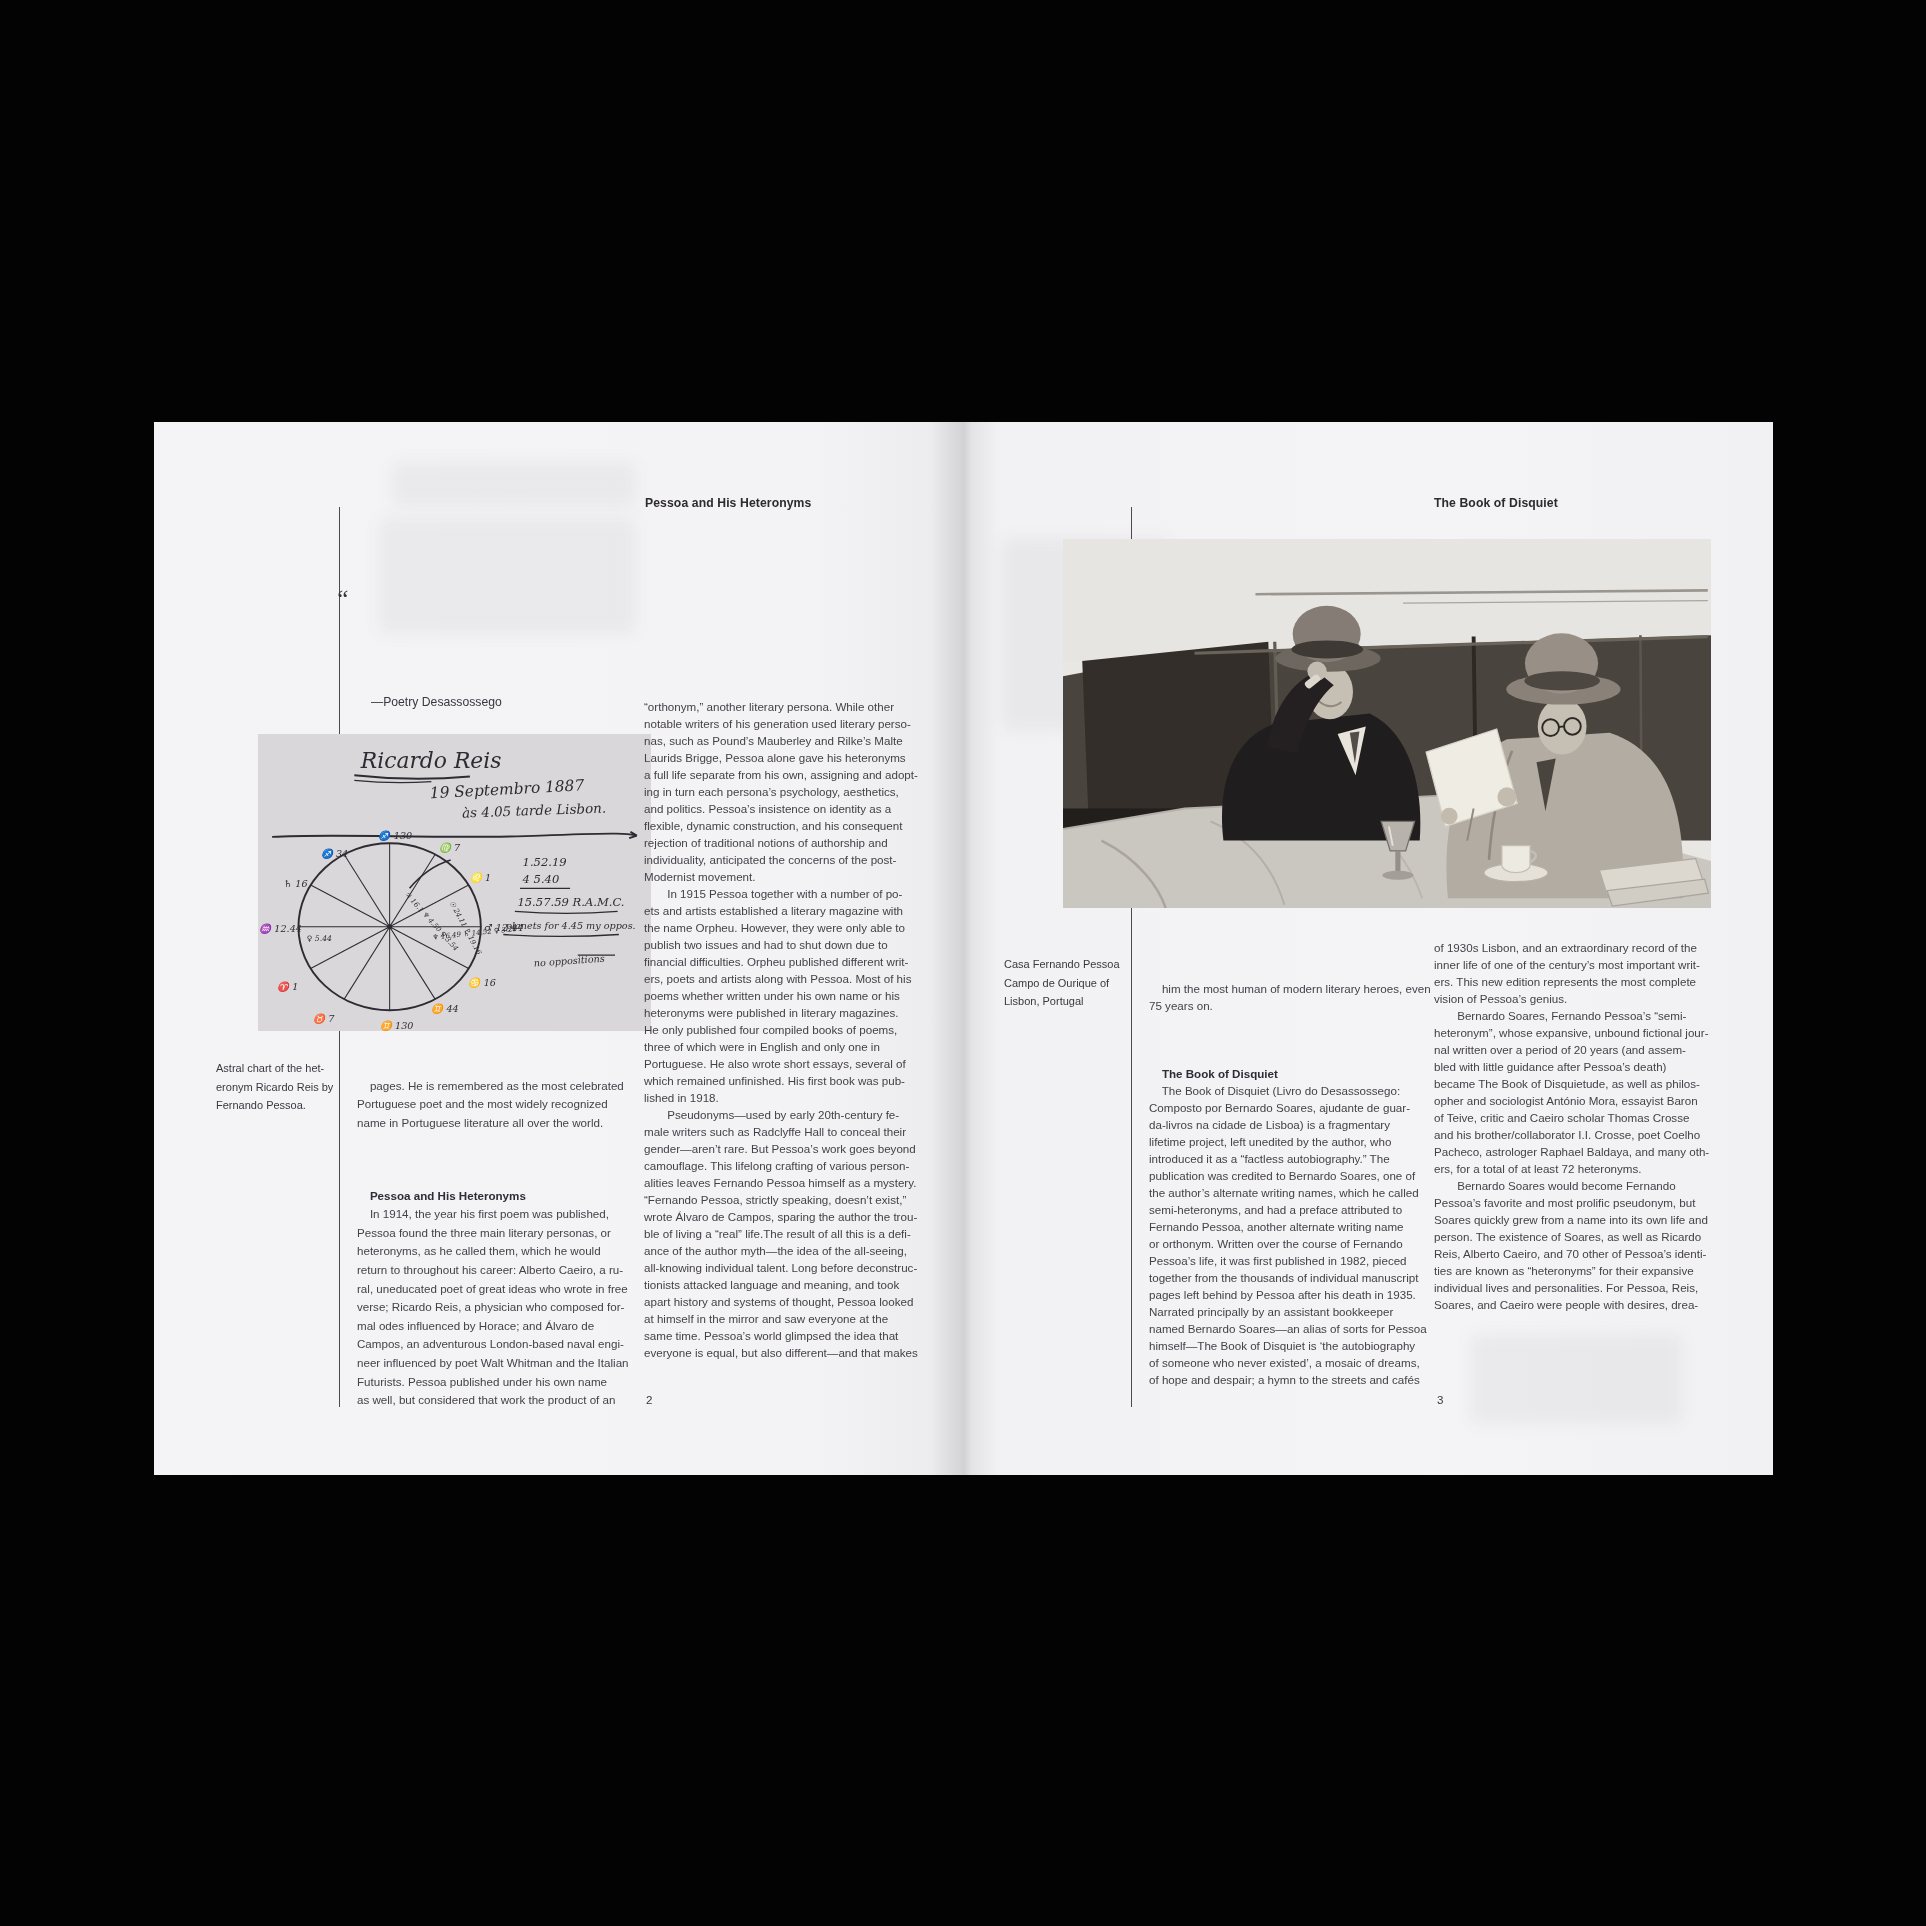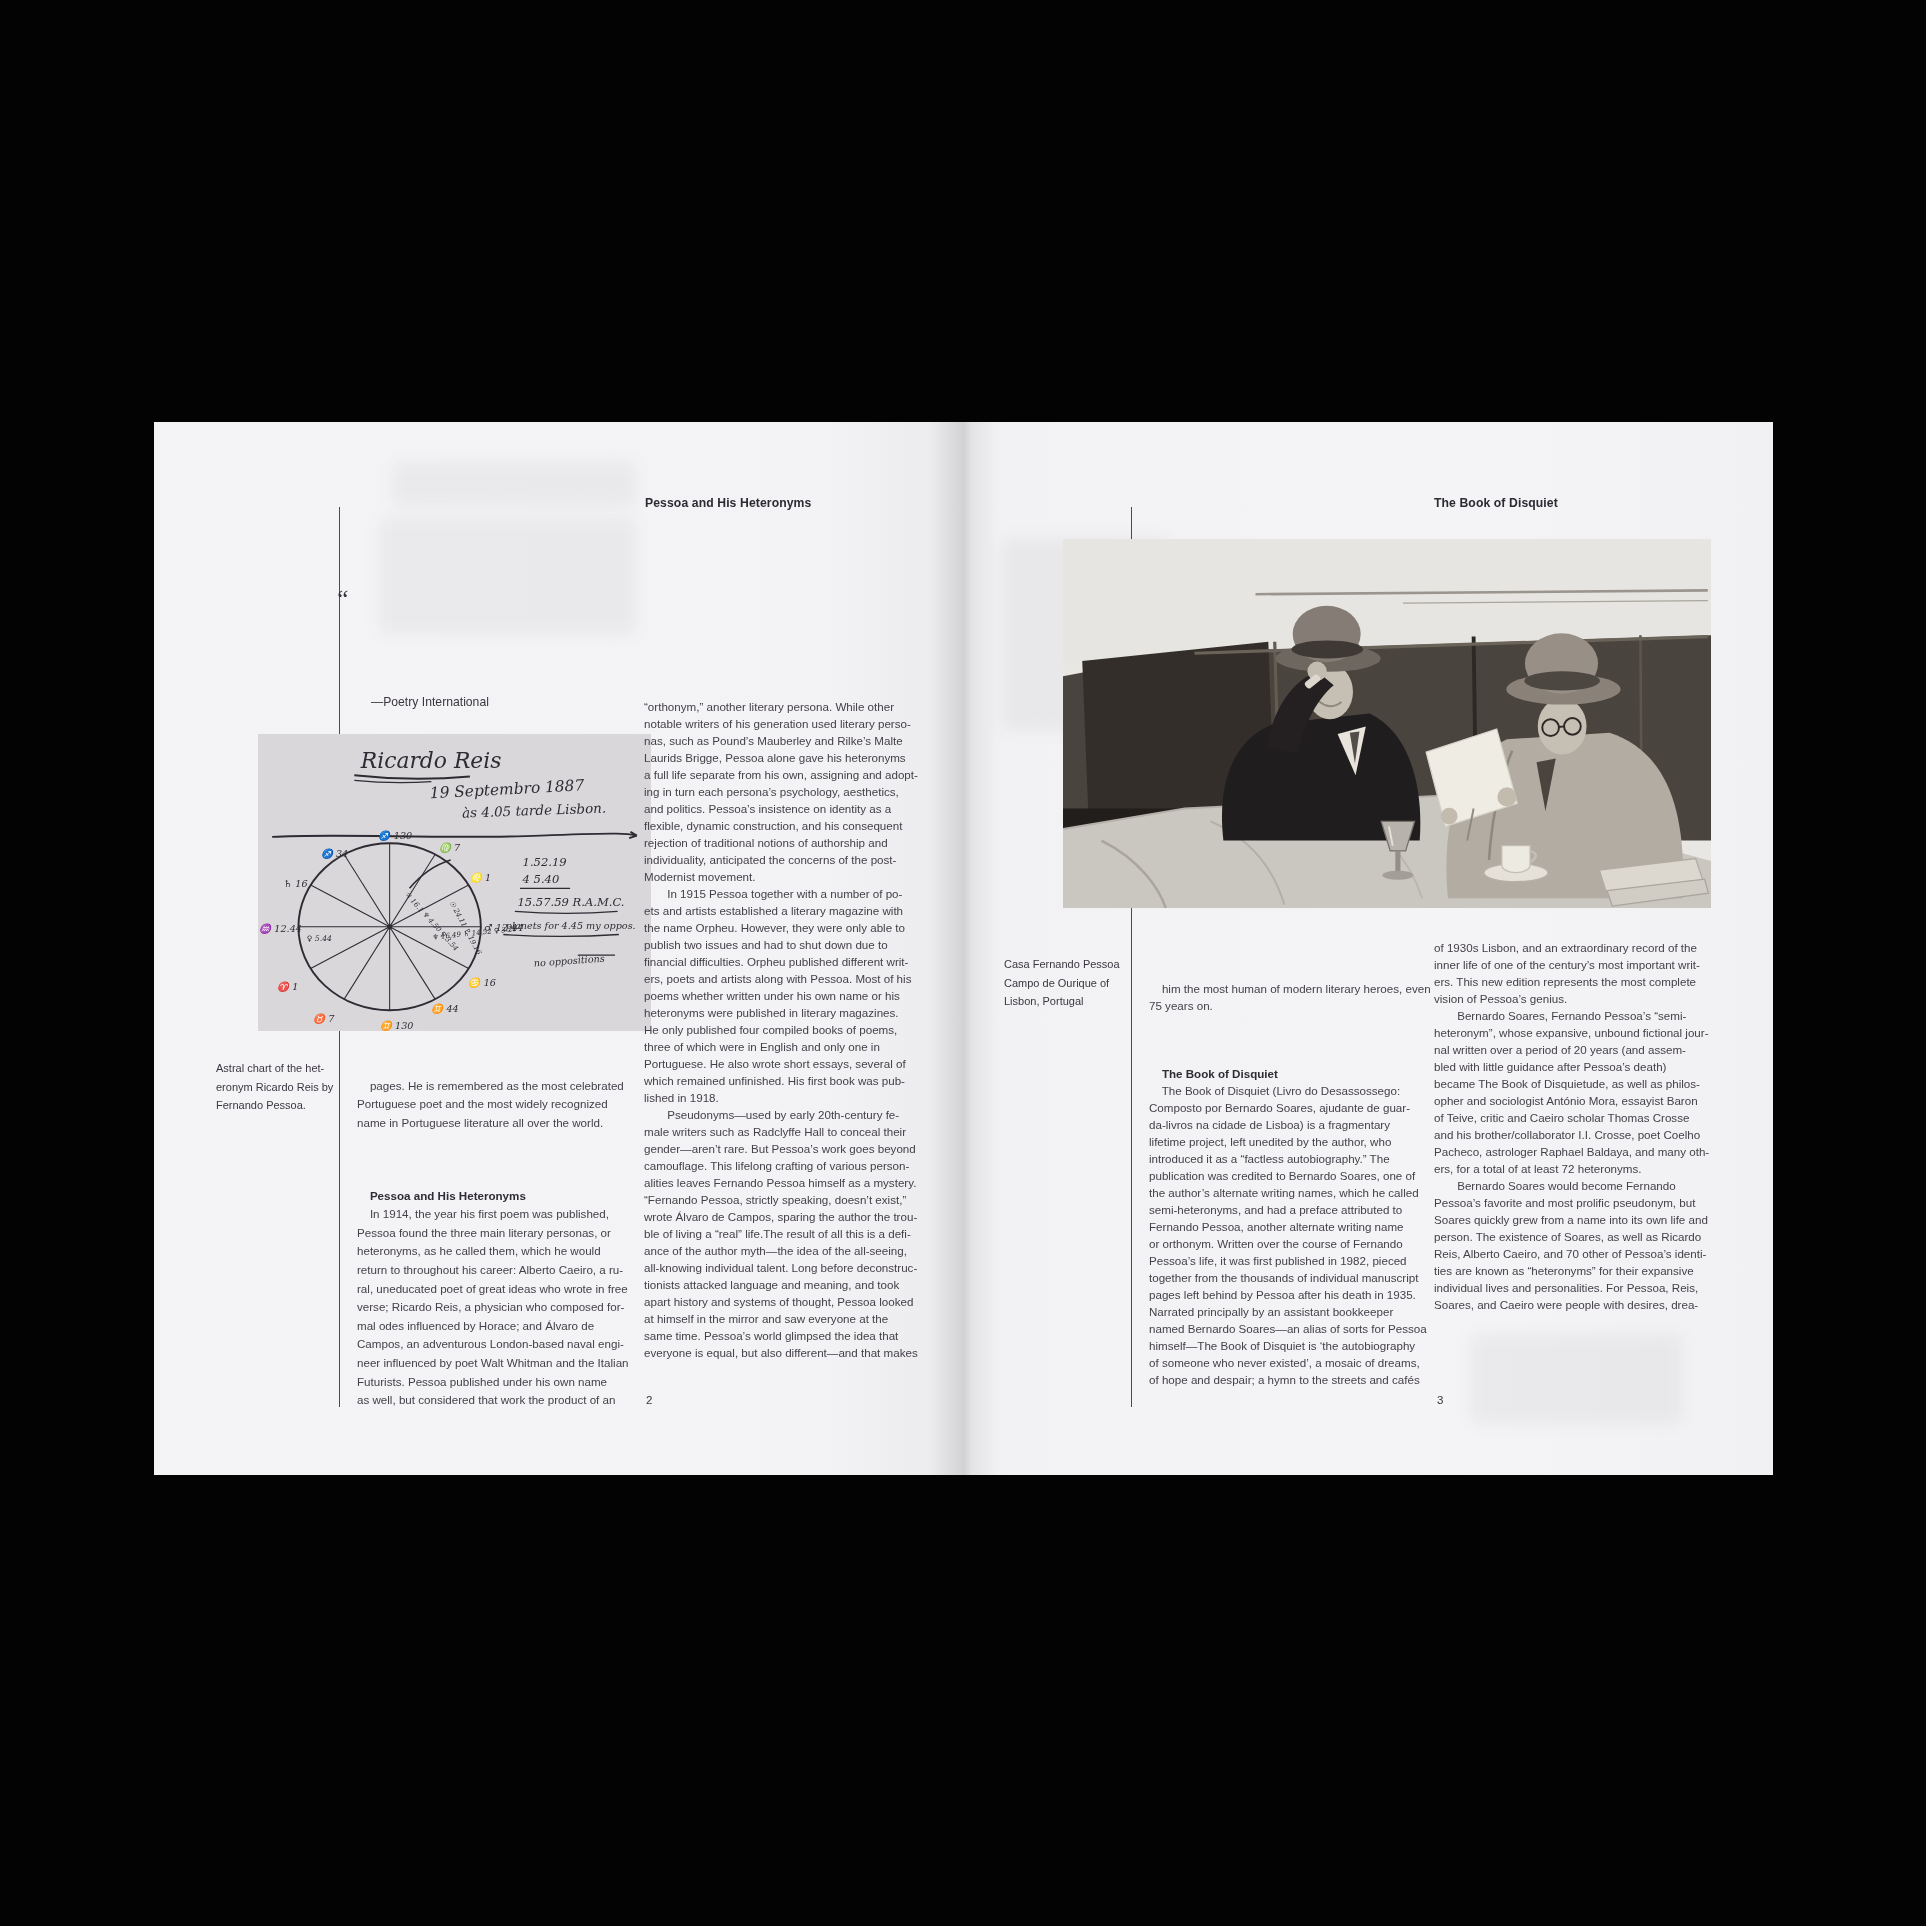--- a/index.html
+++ b/index.html
@@ -56,21 +56,21 @@
     <div class="ghost" style="left:225px;top:96px;width:257px;height:116px;"></div>
   </div>
 
   <div class="running-head" style="left:645px;">Pessoa and His Heteronyms</div>
 
   <div class="vrule" style="left:339px;"></div>
 
   <div id="pull-quote">
     <span id="quote-mark">“</span>
   </div>
-  <div id="quote-attribution">—Poetry International</div>
+  <div id="quote-attribution">—Poetry Desassossego</div>
 
   <div id="astral-figure">
     <svg width="393" height="297" viewBox="0 0 612 462">
       <text class="hand" x="160" y="52" font-size="34">Ricardo Reis</text>
       <path d="M150,64 q90,10 180,2" stroke="#2e2b33" stroke-width="3" fill="none"></path>
       <path d="M150,72 q60,6 120,2" stroke="#2e2b33" stroke-width="2" fill="none"></path>
       <text class="hand" x="268" y="100" font-size="24" transform="rotate(-3 268 100)">19 Septembro 1887</text>
       <text class="hand" x="318" y="130" font-size="21" transform="rotate(-2 318 130)">às 4.05 tarde Lisbon.</text>
       <path d="M22,160 C120,154 300,164 440,158 S580,156 590,158 l-10,-6 m10,6 l-12,4" stroke="#2e2b33" stroke-width="3" fill="none"></path>
 

